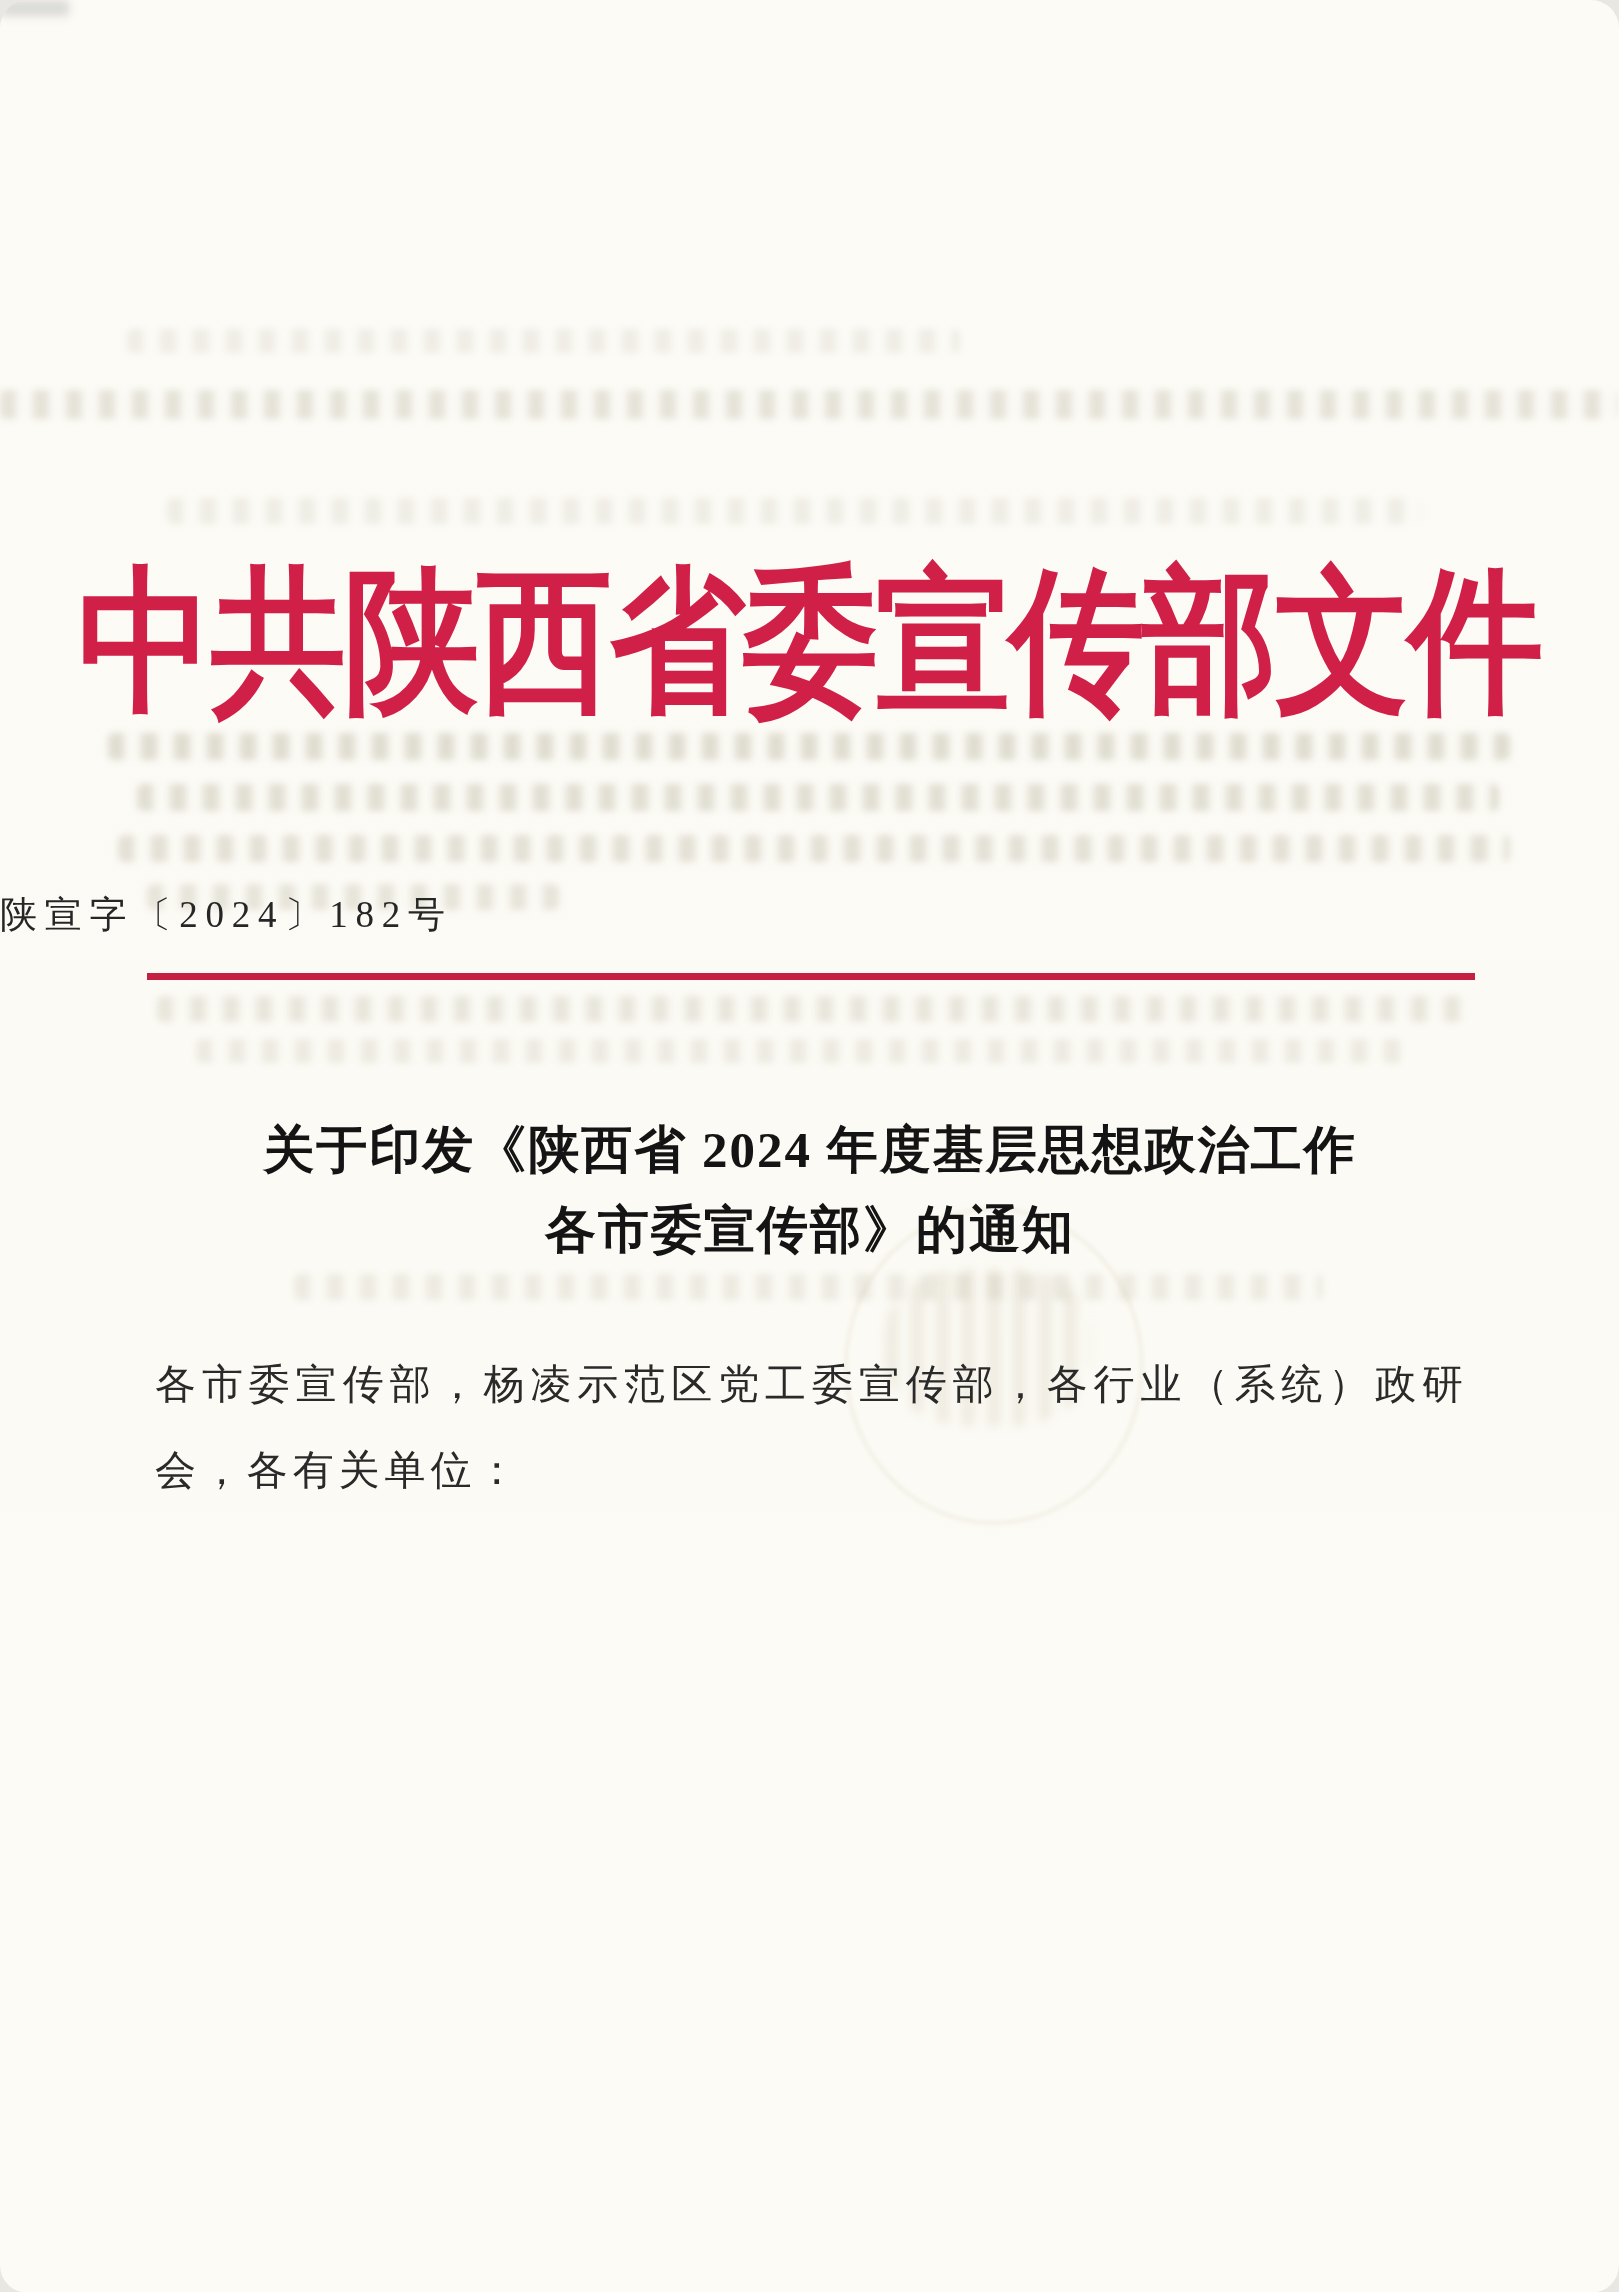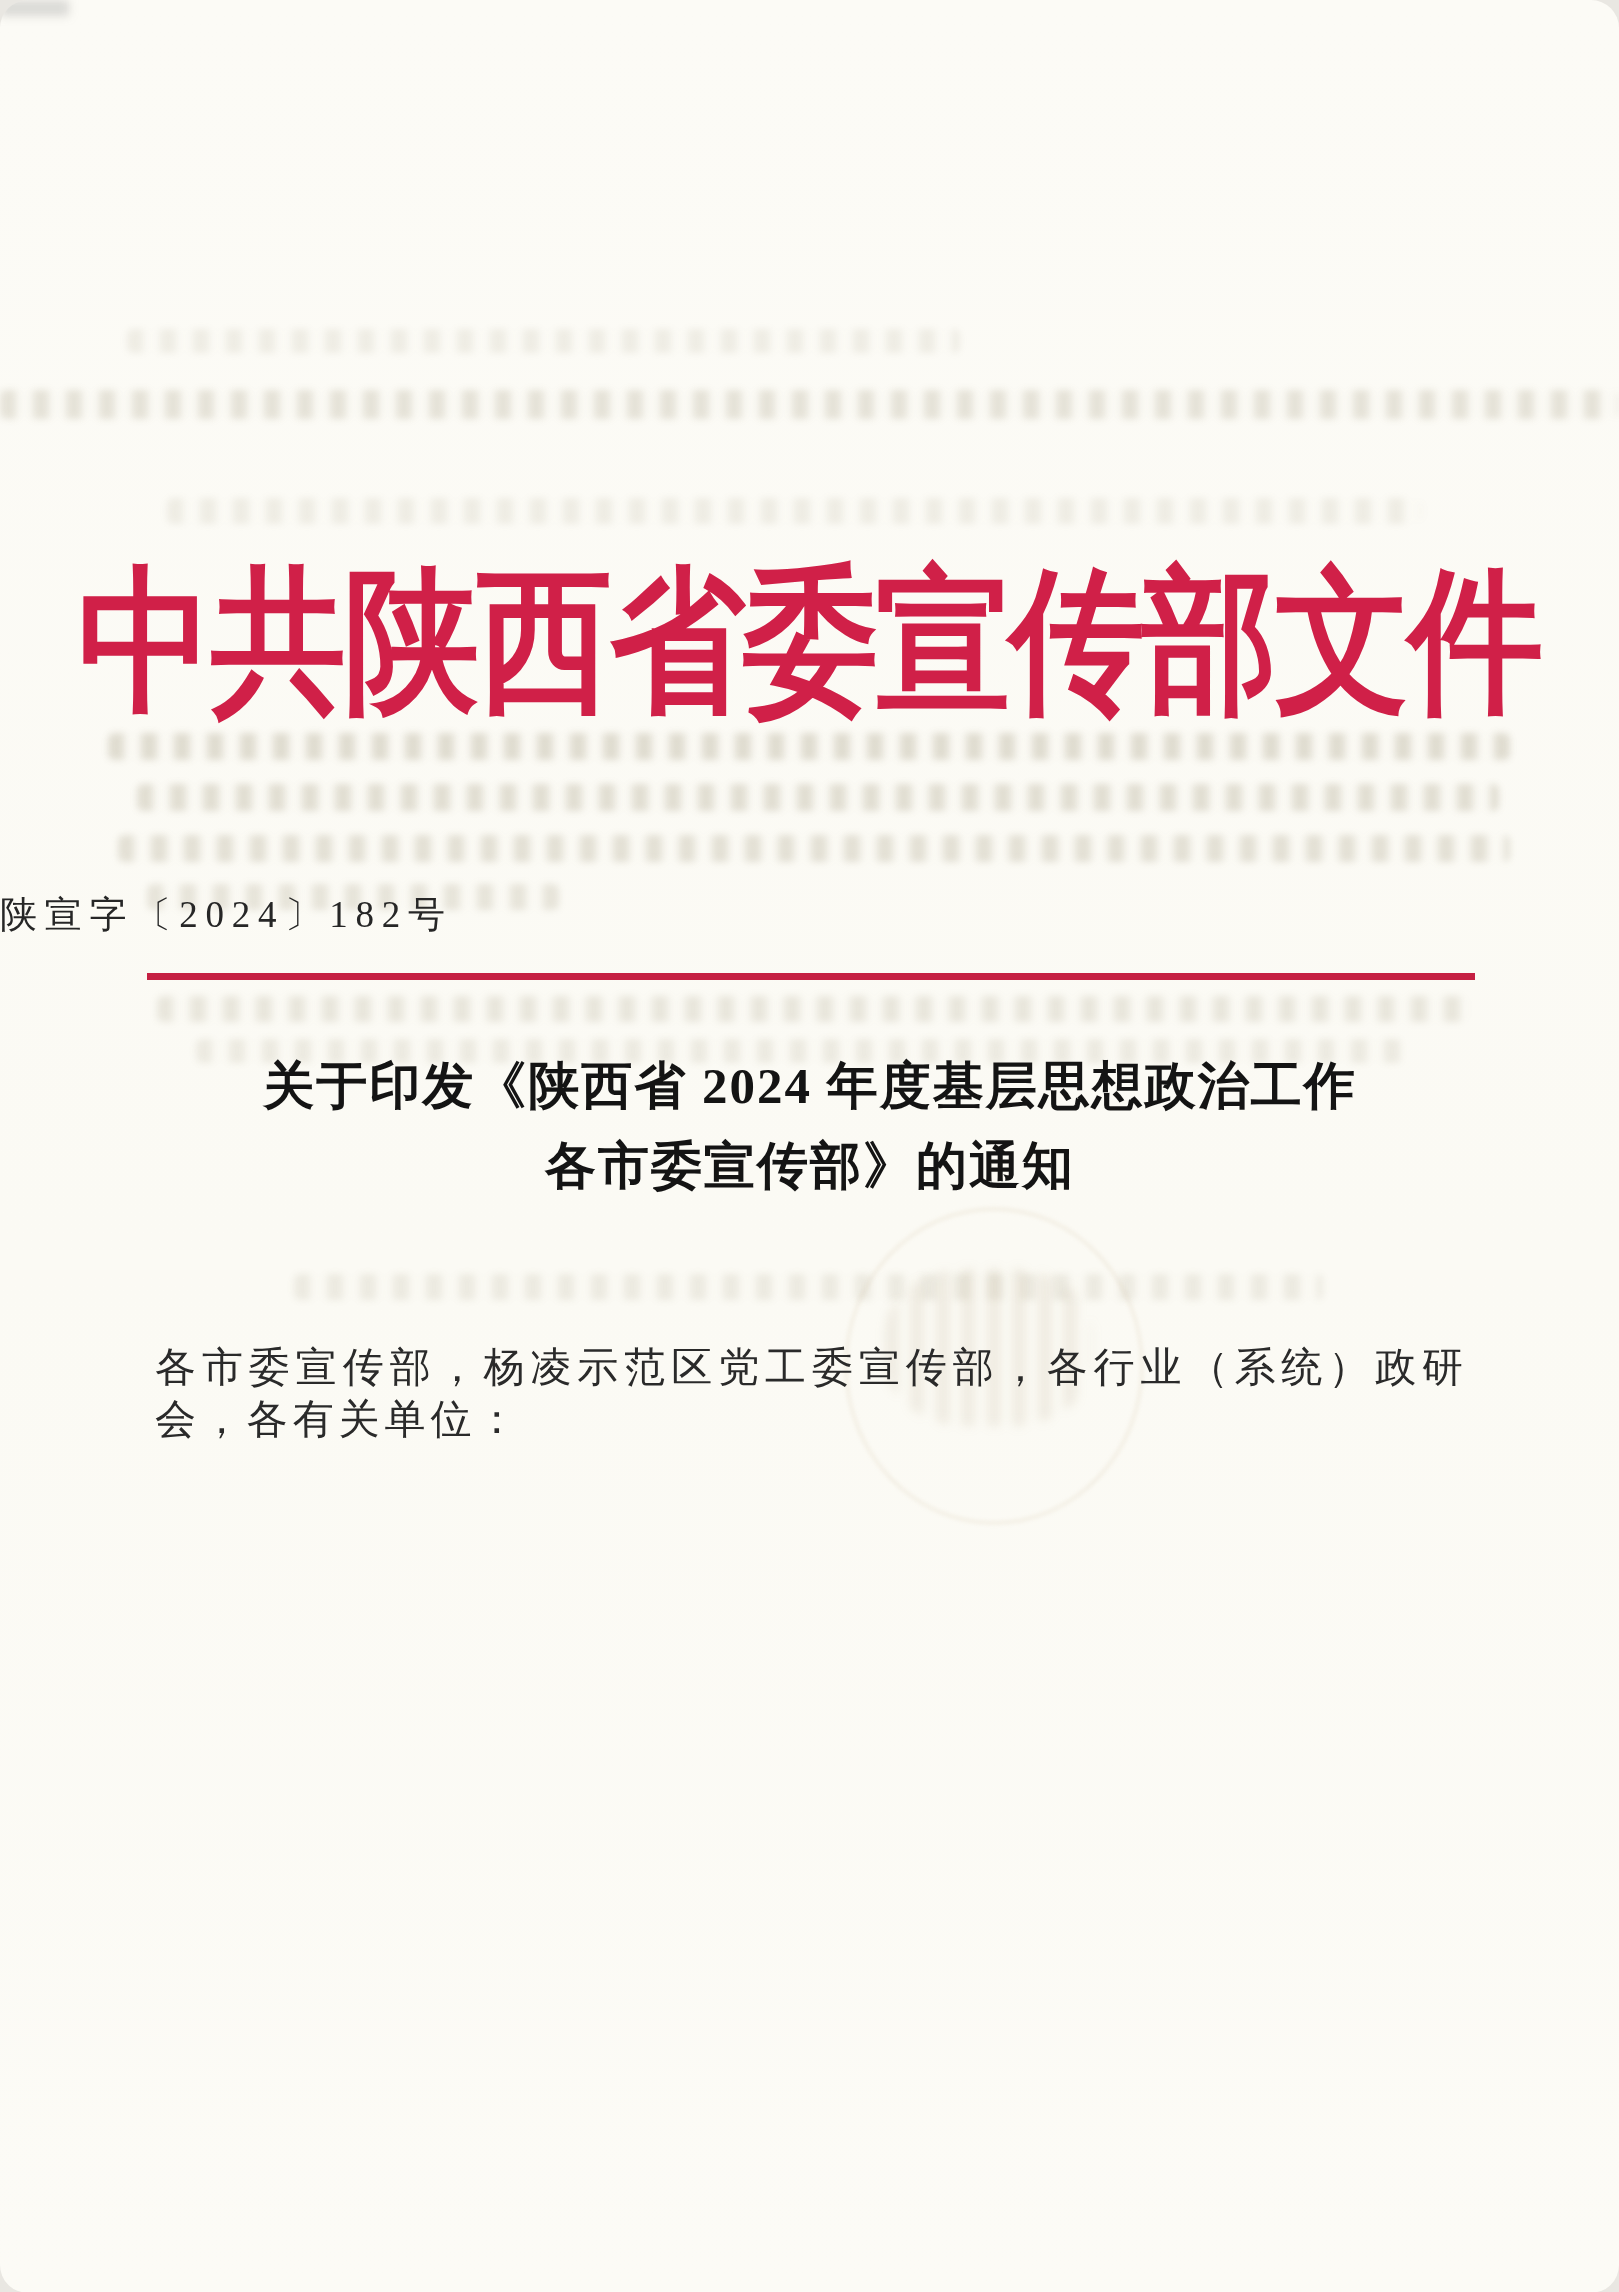--- a/index.html
+++ b/index.html
@@ -84,40 +84,40 @@
     top: 973px;
     left: 147px;
     width: 1328px;
     height: 6.9px;
     background: #c52042;
   }
 
   
   .doc-title {
     position: absolute;
-    top: 1046px;
+    top: 1110px;
     left: 108px;
     width: 1404px;
     text-align: center;
     font-weight: 800;
     font-size: 51px;
     line-height: 80px;
     color: #141414;
     letter-spacing: 2px;
   }
   .doc-title span { display: block; }
 
   
   .body-block {
     position: absolute;
     top: 1341px;
     left: 155px;
     width: 1313px;
     font-size: 41px;
-    line-height: 52px;
+    line-height: 86px;
     letter-spacing: 4.9px;
     text-align: justify;
     color: #2a2a2a;
   }
   .body-block p { margin: 0; }
   .body-block p.indent { text-indent: 94px; }
 
   
   .corner-mark {
     position: absolute;

